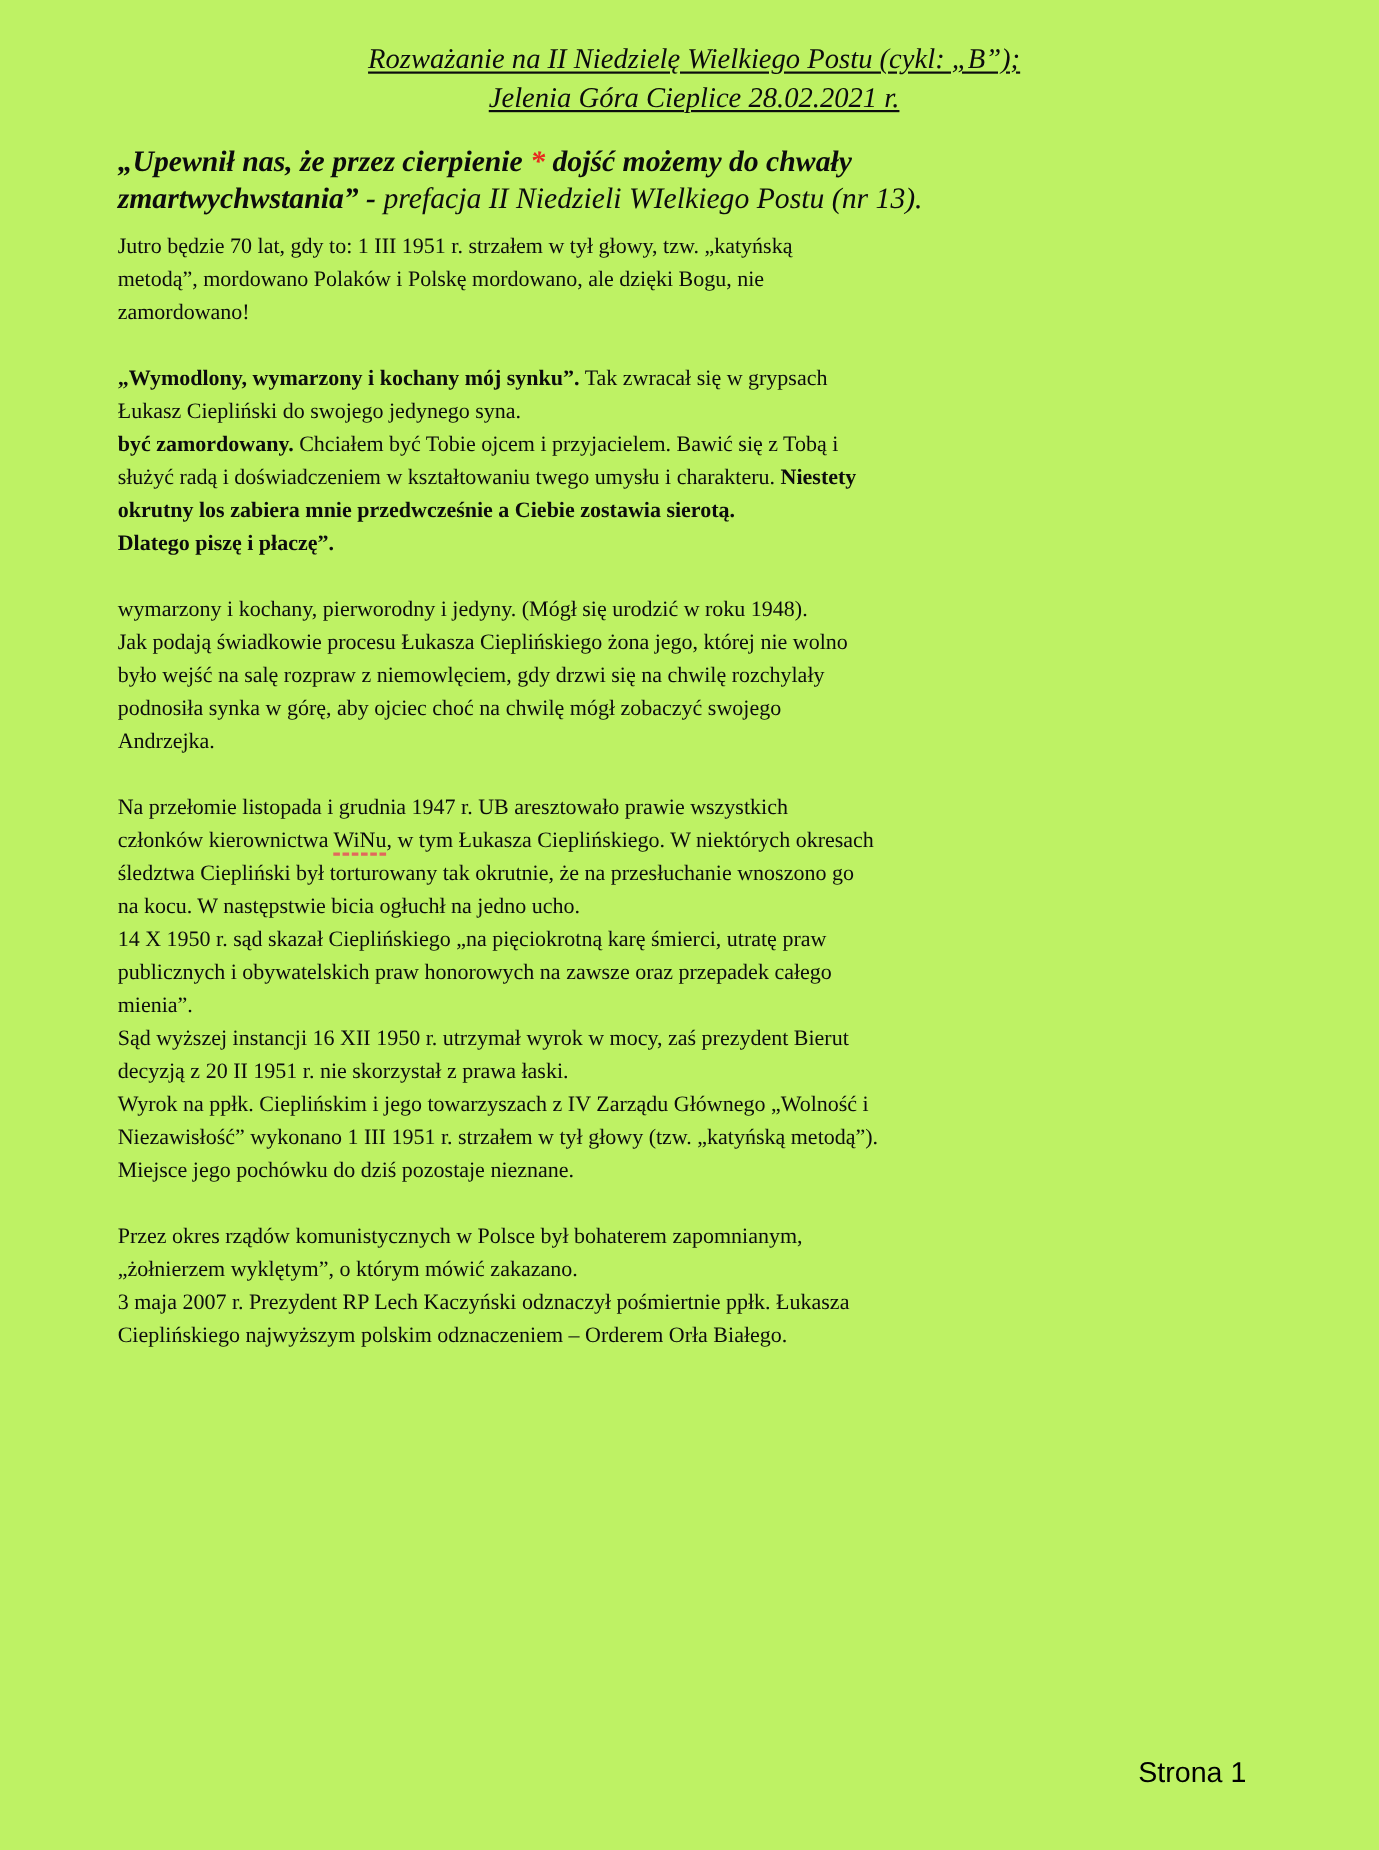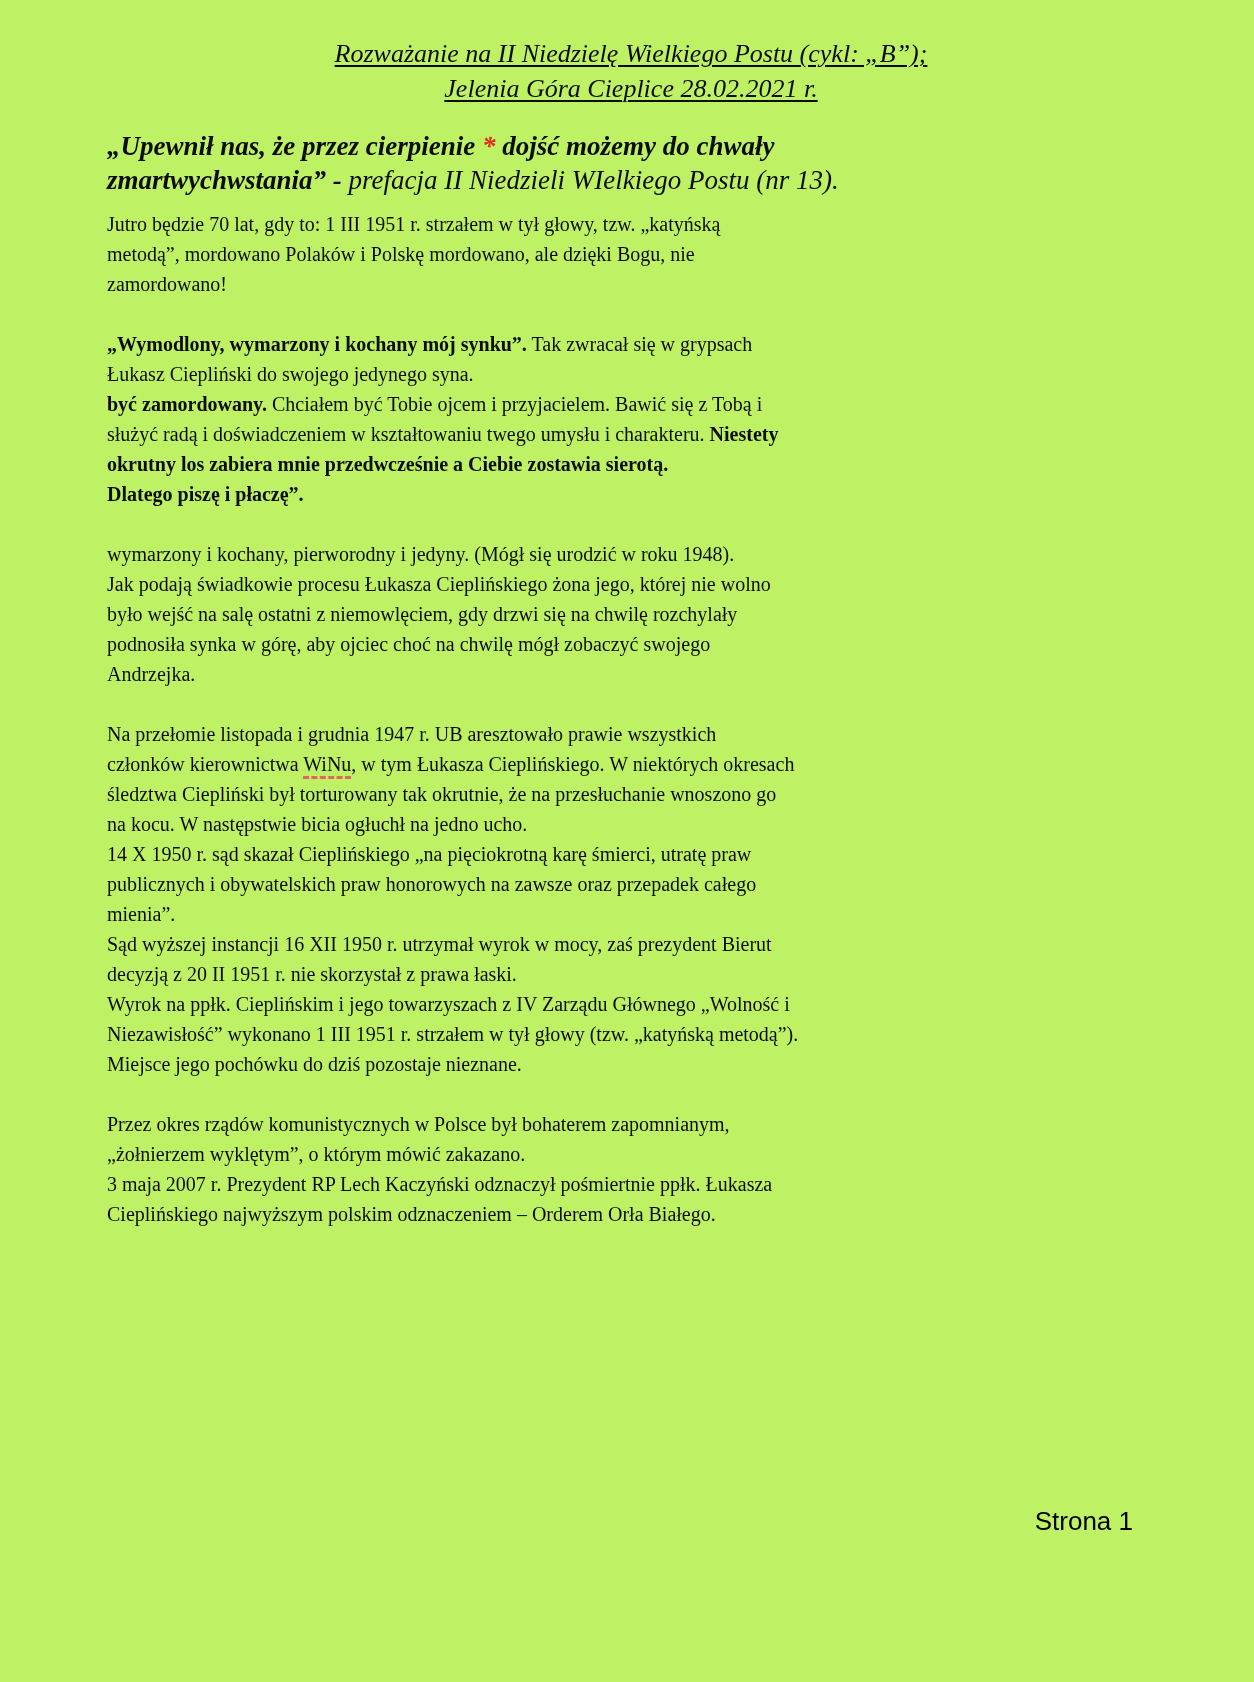--- a/index.html
+++ b/index.html
@@ -47,21 +47,21 @@
   .seg-red { color: var(--accent-red, #e8291f); }
   .seg-spell {
     text-decoration: underline;
     text-decoration-style: dashed;
     text-decoration-color: var(--spell-red, #e2685c);
     text-decoration-thickness: 2.5px;
     text-underline-offset: 5px;
   }
   .footer {
     position: absolute;
-    top: 1506px;
+    top: 1596px;
     left: 0;
     width: 100%;
     box-sizing: border-box;
     padding-right: 121px;
     text-align: right;
     font-family: "Liberation Sans", sans-serif;
     font-size: 26px;
     color: #000000;
   }
 </style>
@@ -88,21 +88,21 @@
         <div class="line"><span class="seg-b">„Wymodlony, wymarzony i kochany mój synku”.</span><span> Tak zwracał się w grypsach</span></div>
         <div class="line"><span>Łukasz Ciepliński do swojego jedynego syna.</span></div>
         <div class="line"><span class="seg-b">być zamordowany.</span><span> Chciałem być Tobie ojcem i przyjacielem. Bawić się z Tobą i</span></div>
         <div class="line"><span>służyć radą i doświadczeniem w kształtowaniu twego umysłu i charakteru. </span><span class="seg-b">Niestety</span></div>
         <div class="line"><span class="seg-b">okrutny los zabiera mnie przedwcześnie a Ciebie zostawia sierotą.</span></div>
         <div class="line"><span class="seg-b">Dlatego piszę i płaczę”.</span></div>
       </div>
       <div class="para">
         <div class="line"><span>wymarzony i kochany, pierworodny i jedyny. (Mógł się urodzić w roku 1948).</span></div>
         <div class="line"><span>Jak podają świadkowie procesu Łukasza Cieplińskiego żona jego, której nie wolno</span></div>
-        <div class="line"><span>było wejść na salę ostatni z niemowlęciem, gdy drzwi się na chwilę rozchylały</span></div>
+        <div class="line"><span>było wejść na salę rozpraw z niemowlęciem, gdy drzwi się na chwilę rozchylały</span></div>
         <div class="line"><span>podnosiła synka w górę, aby ojciec choć na chwilę mógł zobaczyć swojego</span></div>
         <div class="line"><span>Andrzejka.</span></div>
       </div>
       <div class="para">
         <div class="line"><span>Na przełomie listopada i grudnia 1947 r. UB aresztowało prawie wszystkich</span></div>
         <div class="line"><span>członków kierownictwa </span><span class="seg-spell">WiNu</span><span>, w tym Łukasza Cieplińskiego. W niektórych okresach</span></div>
         <div class="line"><span>śledztwa Ciepliński był torturowany tak okrutnie, że na przesłuchanie wnoszono go</span></div>
         <div class="line"><span>na kocu. W następstwie bicia ogłuchł na jedno ucho.</span></div>
         <div class="line"><span>14 X 1950 r. sąd skazał Cieplińskiego „na pięciokrotną karę śmierci, utratę praw</span></div>
         <div class="line"><span>publicznych i obywatelskich praw honorowych na zawsze oraz przepadek całego</span></div>

